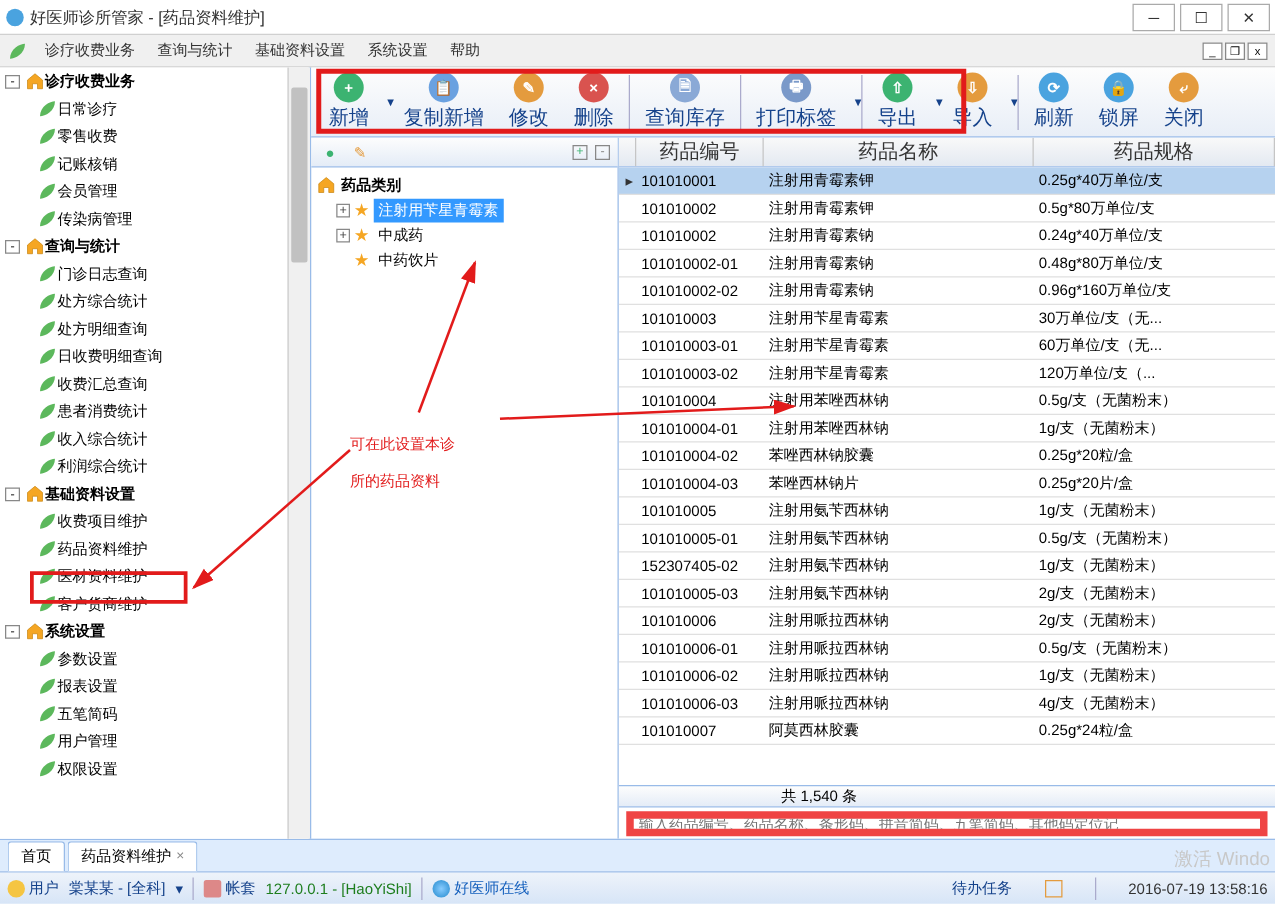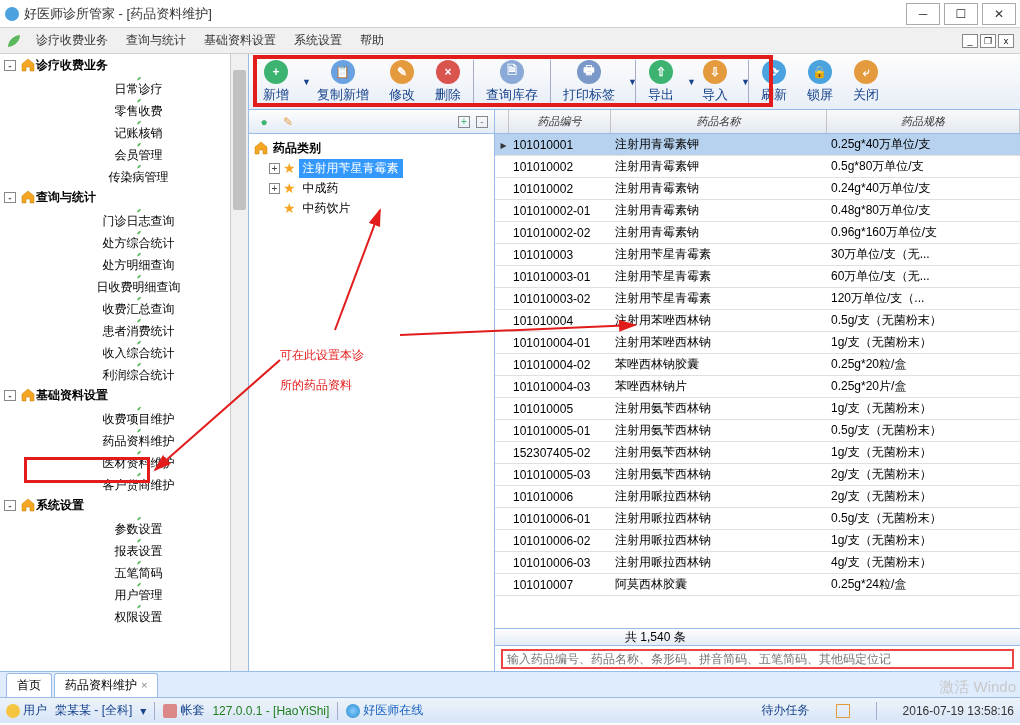--- a/index.html
+++ b/index.html
@@ -12,61 +12,61 @@
 .menu-bar { height: 26px; background: #f0f0f0; border-bottom: 1px solid #d0d0d0; display: flex; align-items: center; padding: 0 6px; gap: 2px; }
 .menu-item { padding: 3px 8px; cursor: pointer; color: #333; }
 .menu-bar .leaf-icon { width: 16px; height: 16px; margin-right: 4px; }
 .mdi-btns { margin-left: auto; display: flex; gap: 2px; }
 .mdi-btn { width: 16px; height: 14px; border: 1px solid #888; background: #fff; display: flex; align-items: center; justify-content: center; font-size: 9px; cursor: pointer; }
 .main-area { display: flex; height: 617px; }
 .nav-panel { width: 248px; border-right: 1px solid #99bbe8; overflow: hidden; display: flex; flex-direction: column; background: #fff; }
 .nav-scroll { flex: 1; overflow-y: auto; }
 .nav-node { display: flex; align-items: center; height: 22px; cursor: pointer; padding-left: 4px; }
 .nav-node.level1 { font-weight: bold; }
-.nav-node.level2 { padding-left: 30px; font-weight: normal; flex-direction: column; }
+.nav-node.level2 { padding-left: 30px; font-weight: normal; }
 .nav-node .expander { width: 12px; text-align: center; color: #666; font-size: 10px; border: 1px solid #888; height: 11px; line-height: 9px; margin-right: 4px; background: #fff; }
 .nav-highlight { border: 3px solid #e21b1b; padding: 0 2px; position: absolute; left: 24px; top: 457px; width: 126px; height: 26px; pointer-events: none; }
 .content-panel { flex: 1; display: flex; flex-direction: column; border-left: 1px solid #99bbe8; }
 .toolbar { height: 56px; background: linear-gradient(#fdfdfd,#e8eef7); border-bottom: 1px solid #99bbe8; display: flex; align-items: center; padding: 0 4px; position: relative; }
 .tb-btn { display: flex; flex-direction: column; align-items: center; justify-content: center; padding: 2px 10px; cursor: pointer; height: 52px; gap: 2px; }
 .tb-btn .tb-icon { width: 24px; height: 24px; border-radius: 50%; display: flex; align-items: center; justify-content: center; font-weight: bold; color: #fff; }
-.tb-btn .tb-label { color: #15428b; font-size: 13px; }
+.tb-btn .tb-label { color: #15428b; font-size: 16px; }
 .tb-sep { width: 1px; height: 44px; background: #aac; margin: 0 2px; }
 .tb-dd { width: 8px; color: #15428b; font-size: 9px; align-self: center; cursor: pointer; padding: 0 3px; }
 .toolbar-highlight { position: absolute; left: 4px; top: 1px; width: 520px; height: 52px; border: 4px solid #e21b1b; pointer-events: none; }
 .mid-row { display: flex; flex: 1; overflow: hidden; }
 .tree-panel { width: 246px; border-right: 1px solid #99bbe8; display: flex; flex-direction: column; }
 .tree-toolbar { height: 24px; background: linear-gradient(#fdfdfd,#e4ecf7); border-bottom: 1px solid #99bbe8; display: flex; align-items: center; padding: 0 6px; gap: 6px; }
 .tree-toolbar .tt-btn { width: 18px; height: 18px; cursor: pointer; display: flex; align-items: center; justify-content: center; }
 .tree-body { flex: 1; padding: 4px 2px; }
 .tree-row { display: flex; align-items: center; height: 20px; cursor: pointer; }
 .tree-row .expander { width: 11px; height: 11px; border: 1px solid #888; text-align: center; line-height: 9px; font-size: 10px; margin-right: 3px; background: #fff; color: #444; }
 .tree-row.root { padding-left: 2px; font-weight: bold; }
 .tree-row.c1 { padding-left: 18px; }
 .tree-row .star { color: #f5a623; font-size: 14px; margin-right: 3px; }
 .tree-row .txt { padding: 1px 4px; }
 .tree-row.selected .txt { background: #3399ff; color: #fff; }
 .grid-panel { flex: 1; display: flex; flex-direction: column; overflow: hidden; }
 .grid-head { display: flex; background: linear-gradient(#f9f9f9,#e3e9f1); border-bottom: 1px solid #99bbe8; height: 24px; }
-.grid-head .gh { border-right: 1px solid #c5c5c5; display: flex; align-items: center; justify-content: center; font-size: 11px; color: #333; font-style: italic; }
+.grid-head .gh { border-right: 1px solid #c5c5c5; display: flex; align-items: center; justify-content: center; font-size: 16px; color: #333; }
 .gh-sel { width: 14px; }
 .gh-code { width: 102px; }
 .gh-name { width: 216px; }
 .gh-spec { flex: 1; }
 .grid-body { flex: 1; overflow-y: auto; overflow-x: hidden; }
 .grid-row { display: flex; height: 22px; border-bottom: 1px solid #e0e0e0; align-items: center; cursor: pointer; }
 .grid-row.sel { background: #b6d2ef; }
 .grid-row .gc { border-right: 1px solid transparent; padding-left: 4px; white-space: nowrap; overflow: hidden; }
 .gc-sel { width: 14px; text-align: center; color: #333; }
 .gc-code { width: 102px; }
 .gc-name { width: 216px; }
 .gc-spec { flex: 1; }
 .grid-foot { height: 17px; background: linear-gradient(#fdfdfd,#e4ecf7); border-top: 1px solid #99bbe8; display: flex; align-items: center; padding-left: 130px; }
 .search-row { height: 26px; border-top: 1px solid #99bbe8; display: flex; align-items: center; padding: 2px 6px; }
-.search-row input { flex: 1; height: 20px; border: 2px solid #ef4444; padding: 0 4px; background: #fff; color: #888; }
+.search-row input { flex: 1; height: 20px; border: 6px solid #ef4444; padding: 0 4px; background: #fff; color: #888; }
 .annotation { position: absolute; left: 280px; top: 340px; color: #e21b1b; font-size: 22px; line-height: 30px; pointer-events: none; font-family: SimSun, serif; }
 .arrow-svg { position: absolute; pointer-events: none; }
 .tab-bar { height: 26px; border-top: 1px solid #99bbe8; background: #deecfd; display: flex; align-items: center; padding: 0 6px; }
 .tab { background: #fff; border: 1px solid #99bbe8; border-bottom: none; padding: 3px 10px; margin-right: 2px; border-radius: 3px 3px 0 0; display: flex; align-items: center; gap: 4px; cursor: pointer; }
 .tab .close-x { color: #888; font-size: 11px; cursor: pointer; }
 .status-bar { height: 26px; background: linear-gradient(#eef3fa,#d7e5f7); border-top: 1px solid #99bbe8; display: flex; align-items: center; padding: 0 6px; gap: 8px; font-size: 12px; color: #15428b; }
 .status-sep { width: 1px; height: 18px; background: #aac; }
 .status-bar .sb-item { display: flex; align-items: center; gap: 3px; }
 .user-icon { width: 14px; height: 14px; background: #f5c542; border-radius: 50%; }
 .book-icon { width: 14px; height: 14px; background: #d88; border-radius: 2px; }

